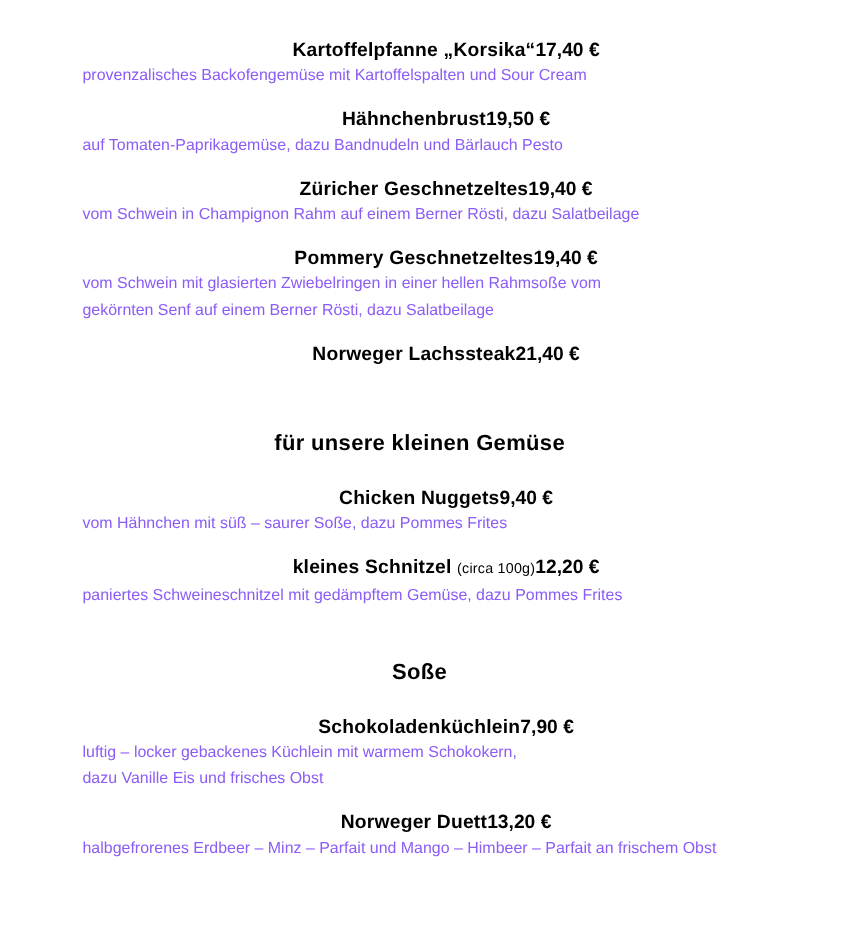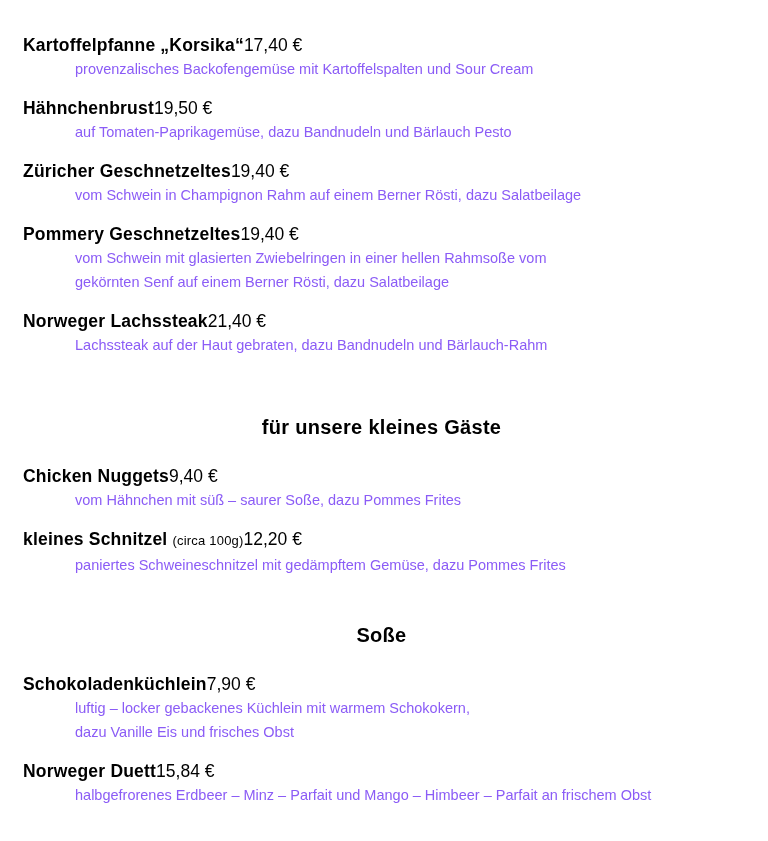--- a/index.html
+++ b/index.html
@@ -10,36 +10,37 @@
     font-family: "Liberation Sans", sans-serif;
     color: #000;
     overflow: hidden;
   }
   .menu {
     padding: 34px 28px 30px 23px;
   }
   .item { margin-bottom: 17px; }
   .item .row {
     display: flex;
-    justify-content: flex-start;
+    justify-content: center;
     align-items: baseline;
+    margin-left: 48px;
   }
   .item .title {
     font-size: 17.5px;
     font-weight: 700;
     letter-spacing: 0.2px;
     line-height: 22px;
   }
   .item .title .note {
     font-size: 13px;
     font-weight: 400;
   }
   .item .price {
     font-size: 17.5px;
-    font-weight: 400;
+    font-weight: 700;
     white-space: nowrap;
     line-height: 22px;
   }
   .item .desc {
     padding-left: 52px;
     padding-right: 20px;
     font-size: 14.5px;
     line-height: 21px;
     color: #8b5cf6;
     margin-top: 3px;
@@ -91,27 +92,26 @@
       </div>
       <div class="desc">vom Schwein mit glasierten Zwiebelringen in einer hellen Rahmsoße vom</div>
       <div class="desc">gekörnten Senf auf einem Berner Rösti, dazu Salatbeilage</div>
     </div>
 
     <div class="item">
       <div class="row">
         <div class="title">Norweger Lachssteak</div>
         <div class="price">21,40 €</div>
       </div>
-      <div class="desc">Lachssteak auf der Haut gebraten, dazu Bandnudeln und Bärlauch-Rahm</div>
     </div>
 
   </div>
 
   <div class="section">
-    <div class="section-heading">für unsere kleines Gäste</div>
+    <div class="section-heading">für unsere kleinen Gemüse</div>
 
     <div class="item">
       <div class="row">
         <div class="title">Chicken Nuggets</div>
         <div class="price">9,40 €</div>
       </div>
       <div class="desc">vom Hähnchen mit süß – saurer Soße, dazu Pommes Frites</div>
     </div>
 
     <div class="item">
@@ -135,20 +135,20 @@
         <div class="title">Schokoladenküchlein</div>
         <div class="price">7,90 €</div>
       </div>
       <div class="desc">luftig – locker gebackenes Küchlein mit warmem Schokokern,</div>
       <div class="desc">dazu Vanille Eis und frisches Obst</div>
     </div>
 
     <div class="item">
       <div class="row">
         <div class="title">Norweger Duett</div>
-        <div class="price">15,84 €</div>
+        <div class="price">13,20 €</div>
       </div>
       <div class="desc">halbgefrorenes Erdbeer – Minz – Parfait und Mango – Himbeer – Parfait an frischem Obst</div>
     </div>
 
   </div>
 
 </div>
 
 </body></html>

